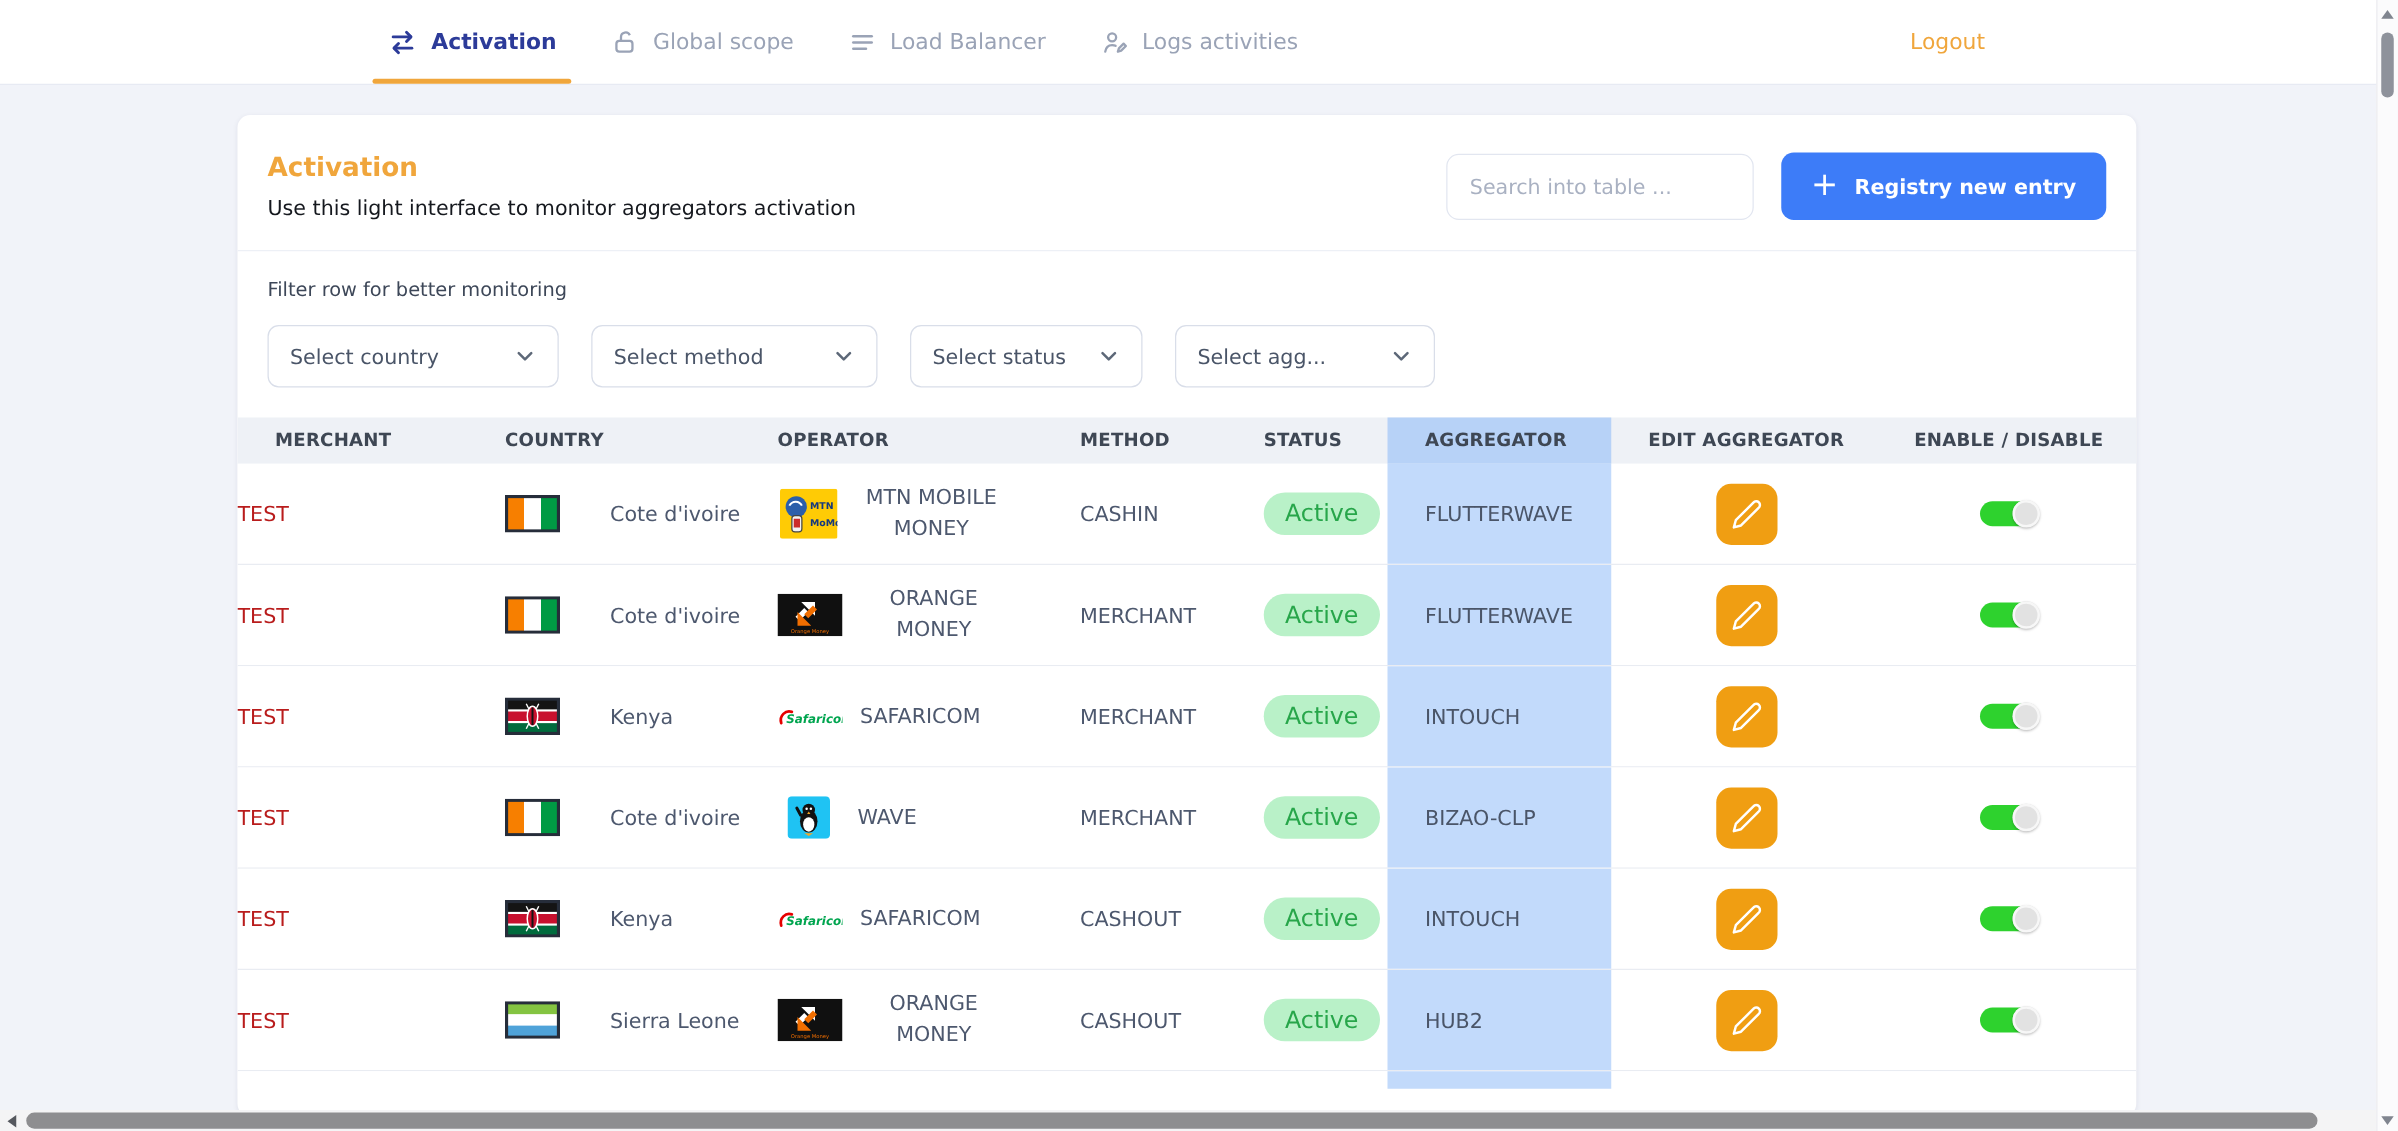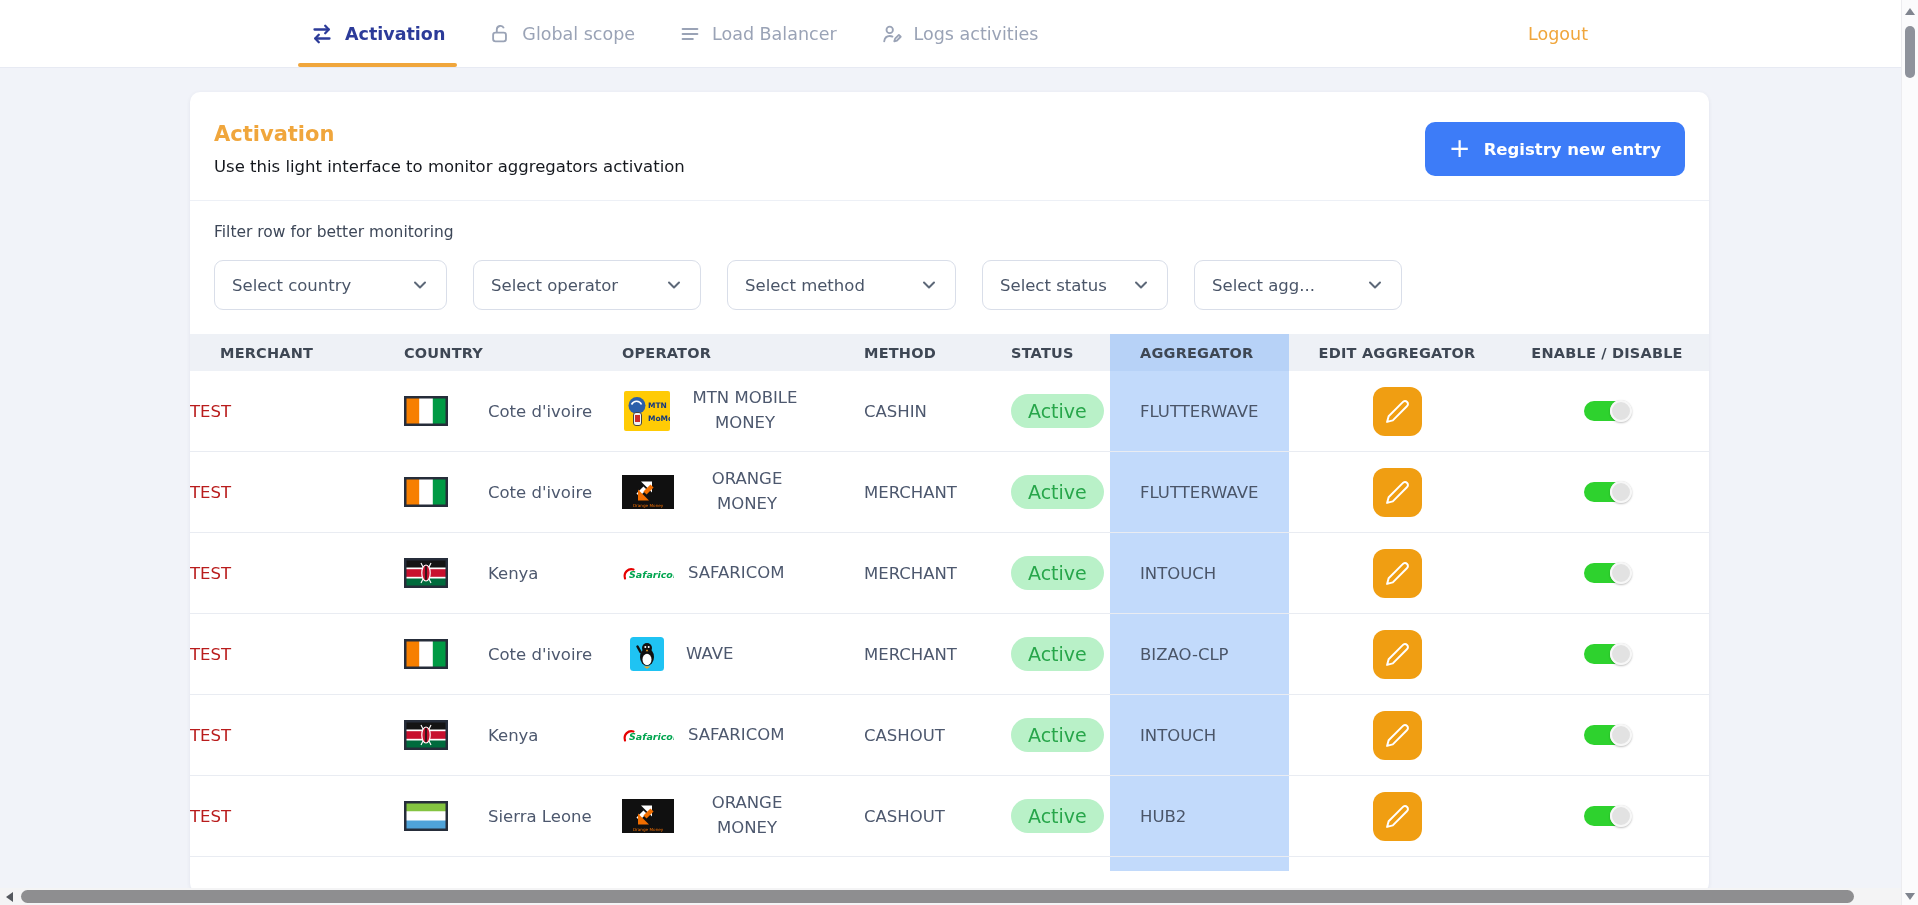--- a/index.html
+++ b/index.html
@@ -191,40 +191,33 @@
   <div class="logout">Logout</div>
 </nav>
 
 <main class="card">
   <div class="card-head">
     <div>
       <div class="title">Activation</div>
       <div class="subtitle">Use this light interface to monitor aggregators activation</div>
     </div>
     <div class="head-right">
+      <input class="search-input" type="text" placeholder="Search into table ..." style="">
       <button class="registry-btn">
         <span class="plus-glyph">+</span>
         <span>Registry new entry</span>
       </button>
     </div>
   </div>
 
   <div class="filters">
     <div class="filter-label">Filter row for better monitoring</div>
     <div class="selects">
         <div class="select s1">
           <span>Select country</span>
-          <span style="display: flex;">
-            <svg width="20" height="20" viewBox="0 0 24 24" fill="none" stroke="#5d6878" stroke-width="2.4" stroke-linecap="round" stroke-linejoin="round">
-              <polyline points="6 9 12 15 18 9"></polyline>
-            </svg>
-          </span>
-        </div>
-        <div class="select s2">
-          <span>Select operator</span>
           <span style="display: flex;">
             <svg width="20" height="20" viewBox="0 0 24 24" fill="none" stroke="#5d6878" stroke-width="2.4" stroke-linecap="round" stroke-linejoin="round">
               <polyline points="6 9 12 15 18 9"></polyline>
             </svg>
           </span>
         </div>
         <div class="select s3">
           <span>Select method</span>
           <span style="display: flex;">
             <svg width="20" height="20" viewBox="0 0 24 24" fill="none" stroke="#5d6878" stroke-width="2.4" stroke-linecap="round" stroke-linejoin="round">

